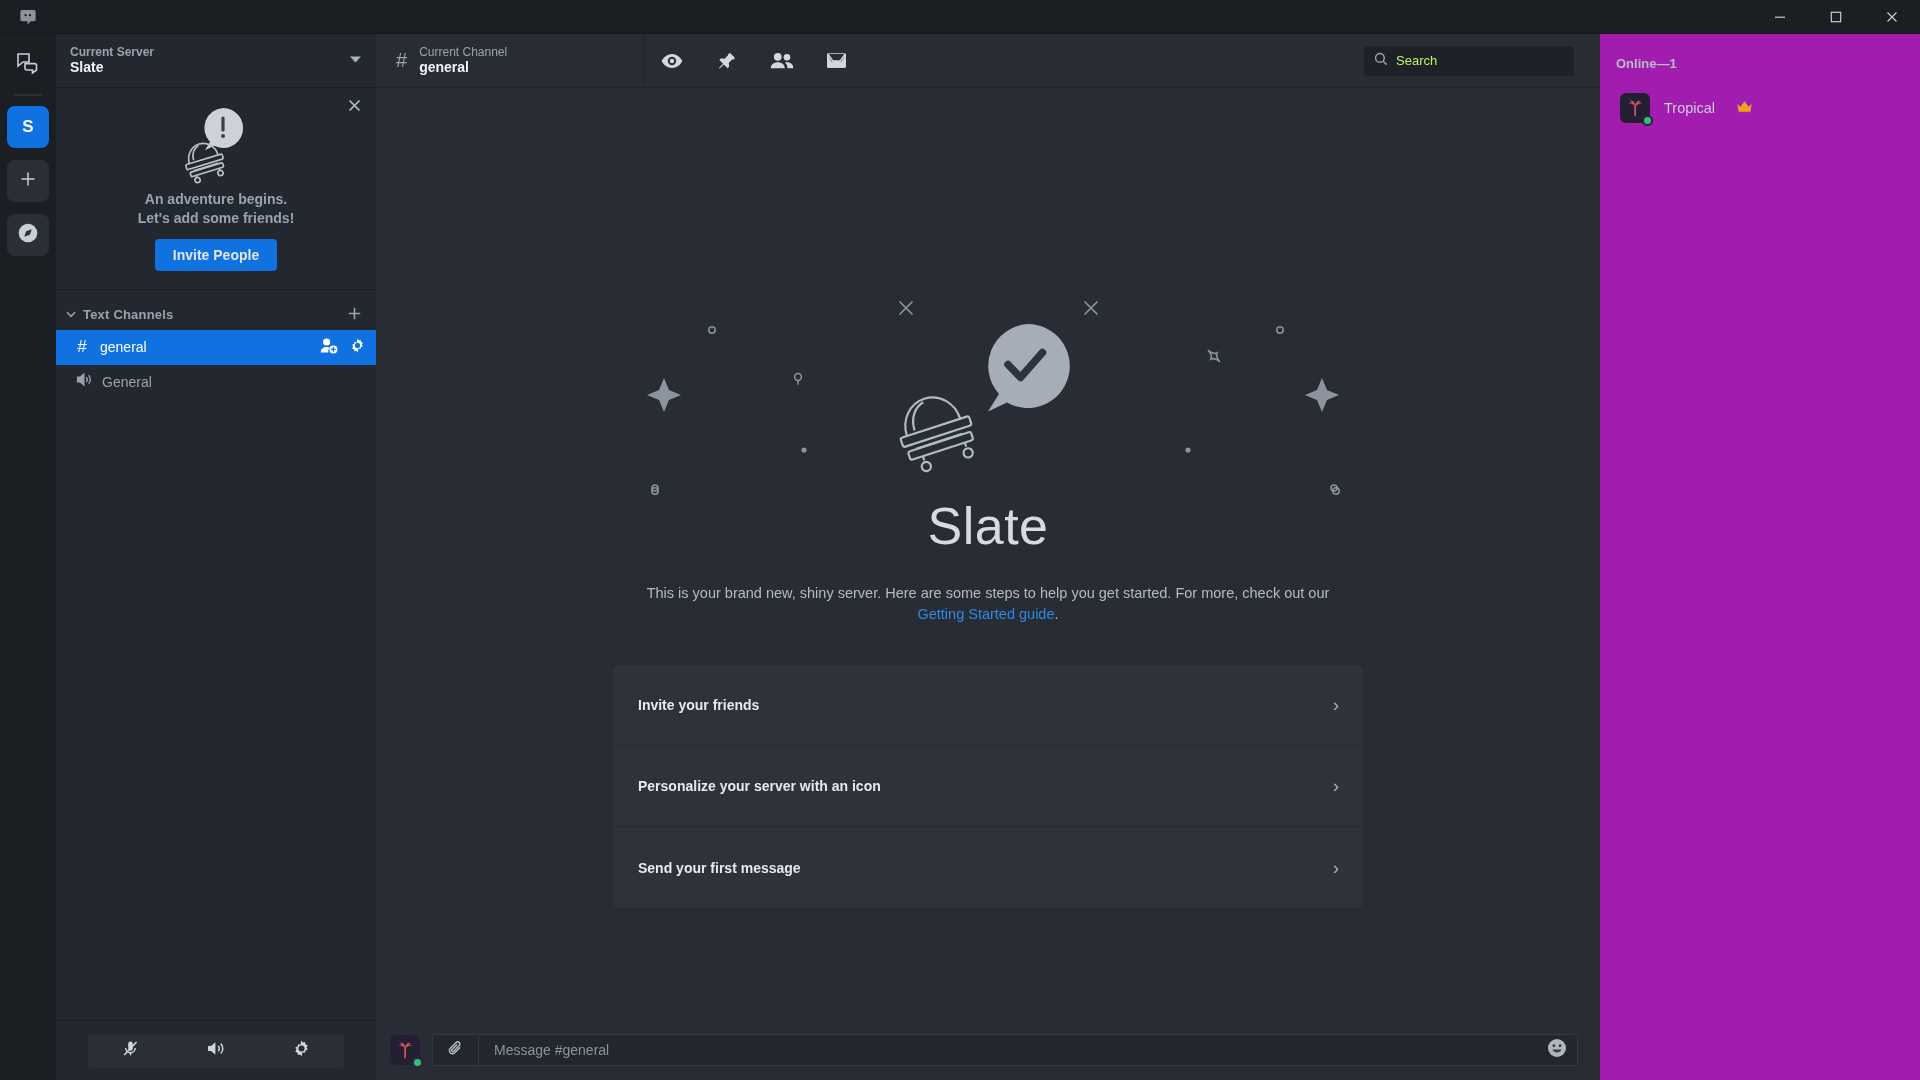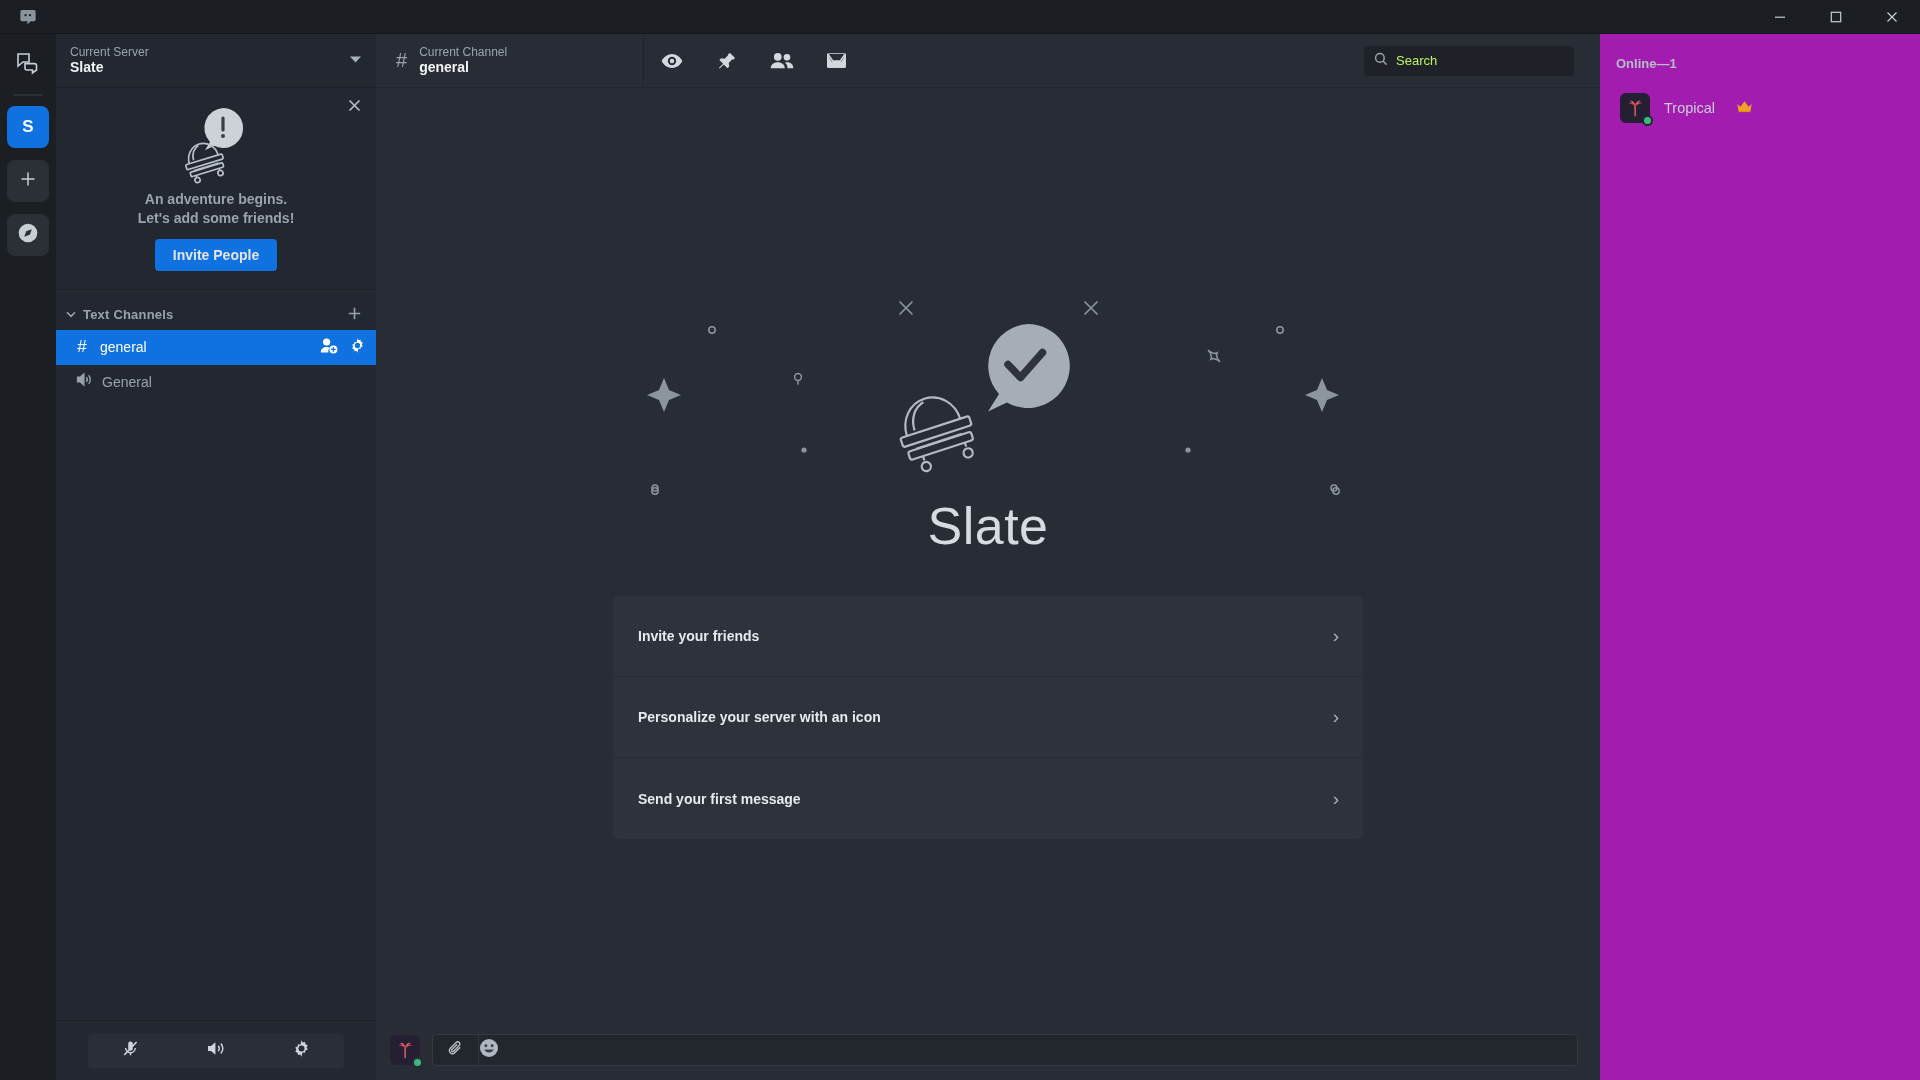--- a/index.html
+++ b/index.html
@@ -48,21 +48,21 @@
   .sidebar {
     width: 320px; flex: 0 0 320px; background: #232830;
     display: flex; flex-direction: column; min-height: 0;
   }
   .server-header {
     height: 54px; flex: 0 0 54px; background: #232830;
     display: flex; align-items: center; justify-content: space-between;
     padding: 0 14px; border-bottom: 1px solid #1b1f24;
   }
   .server-header-txt { line-height: 1.15; }
-  .server-sub { font-size: 12px; color: #9aa3ad; }
+  .server-sub { font-size: 12px; color: #9aa3ad; font-weight: bold; }
   .server-name { font-size: 14px; color: #f2f4f6; font-weight: bold; }
   .caret-down { color: #a8b0ba; font-size: 10px; }
 
   .invite-panel {
     position: relative; padding: 16px 14px 18px; text-align: center;
     border-bottom: 1px solid #1b1f24; background: #232830;
   }
   .invite-close {
     position: absolute; right: 14px; top: 10px; color: #b4bcc5;
     font-size: 17px; line-height: 1;
@@ -477,20 +477,24 @@
                 <rect x="294" y="163.5" width="66" height="8.6" rx="2.2"></rect>
                 <circle cx="307" cy="183" r="4.6"></circle>
                 <circle cx="351" cy="183" r="4.6"></circle>
                 <path d="M307 172.3v4.2M351 172.3v4.2"></path>
               </g>
             </svg>
           </div>
 
           <div class="welcome-title">Slate</div>
 
+          <div class="welcome-desc">
+            <span>This is your brand new, shiny server. Here are some steps to help you get started. For more, check out our</span>
+            <a class="welcome-link" style="text-decoration:none">Getting Started guide</a><span>.</span>
+          </div>
 
           <div class="cards">
             <div class="card">
               <span class="card-label">Invite your friends</span>
               <span class="card-chev">›</span>
             </div>
             <div class="card">
               <span class="card-label">Personalize your server with an icon</span>
               <span class="card-chev">›</span>
             </div>
@@ -516,20 +520,21 @@
         </div>
 
         <div class="composer">
           <span class="clip-cell">
             <span>
               <svg width="17" height="17" viewBox="0 0 18 18" fill="none" stroke="#b7bec6" stroke-width="1.5" stroke-linecap="round">
                 <path d="M13.5 8.2l-5.3 5.3a3.3 3.3 0 01-4.7-4.7l6.2-6.2a2.3 2.3 0 013.3 3.3l-6.2 6.2a1.3 1.3 0 01-1.8-1.8l5.4-5.4"></path>
               </svg>
             </span>
           </span>
+          <span class="composer-ph">Message #general</span>
           <span class="emoji-btn">
             <span>
               <svg width="20" height="20" viewBox="0 0 20 20">
                 <circle cx="10" cy="10" r="9" fill="#b0b7bf"></circle>
                 <circle cx="6.9" cy="7.7" r="1.45" fill="#3a3f47"></circle>
                 <circle cx="13.1" cy="7.7" r="1.45" fill="#3a3f47"></circle>
                 <path d="M5.3 11.4a5.2 5.2 0 009.4 0z" fill="#3a3f47"></path>
               </svg>
             </span>
           </span>

